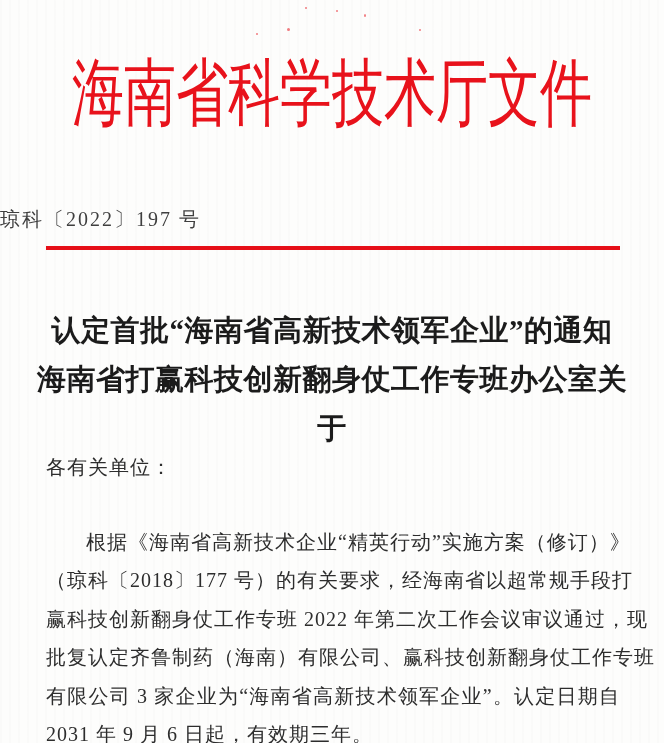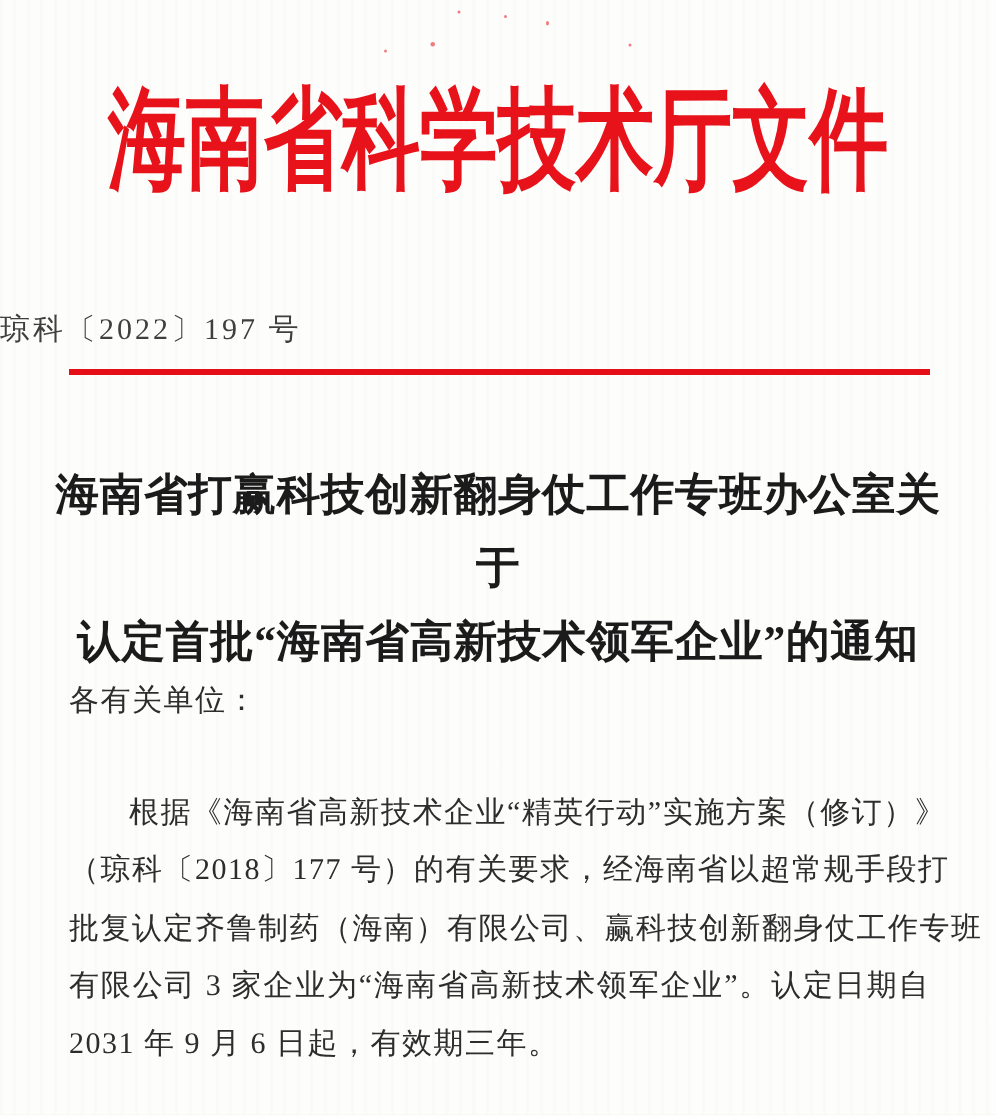--- a/index.html
+++ b/index.html
@@ -25,21 +25,21 @@
     overflow:hidden;
   }
   
   .speck{
     position:absolute;border-radius:50%;
     background:rgba(232,18,27,.55);
   }
   .doc-header{
     position:absolute;top:44px;left:0;width:664px;
     margin:0;text-align:center;
-    font-size:52px;font-weight:bold;
+    font-size:52px;font-weight:normal;
     color:var(--header_red);
     letter-spacing:0px;
     white-space:nowrap;
   }
   .doc-header .stretch{
     display:inline-block;
     transform:scaleY(1.42);
     transform-origin:center top;
   }
   .doc-number{
@@ -90,26 +90,27 @@
   <span class="speck" style="left:419px;top:29px;width:2px;height:2px;"></span>
   <span class="speck" style="left:256px;top:33px;width:2px;height:2px;"></span>
 
   <h1 class="doc-header"><span class="stretch">海南省科学技术厅文件</span></h1>
 
   <div class="doc-number">琼科〔2022〕197 号</div>
 
   <div class="red-rule"></div>
 
   <div class="doc-title">
+    <div>认定首批“海南省高新技术领军企业”的通知</div>
     <div>海南省打赢科技创新翻身仗工作专班办公室关于</div>
-    <div>认定首批“海南省高新技术领军企业”的通知</div>
   </div>
 
   <div class="body-block">
     <div class="salutation">各有关单位：</div>
     <div class="pline first">根据《海南省高新技术企业“精英行动”实施方案（修订）》</div>
     <div class="pline">（琼科〔2018〕177 号）的有关要求，经海南省以超常规手段打</div>
+    <div class="pline">赢科技创新翻身仗工作专班 2022 年第二次工作会议审议通过，现</div>
     <div class="pline">批复认定齐鲁制药（海南）有限公司、赢科技创新翻身仗工作专班</div>
     <div class="pline">有限公司 3 家企业为“海南省高新技术领军企业”。认定日期自</div>
     <div class="pline last">2031 年 9 月 6 日起，有效期三年。</div>
   </div>
 
 </div>
 
 </body></html>

